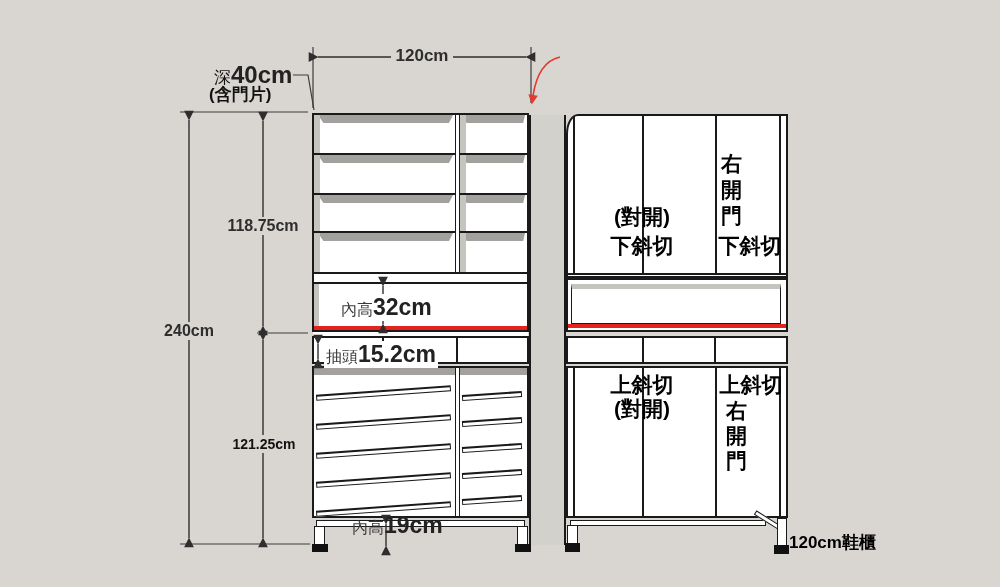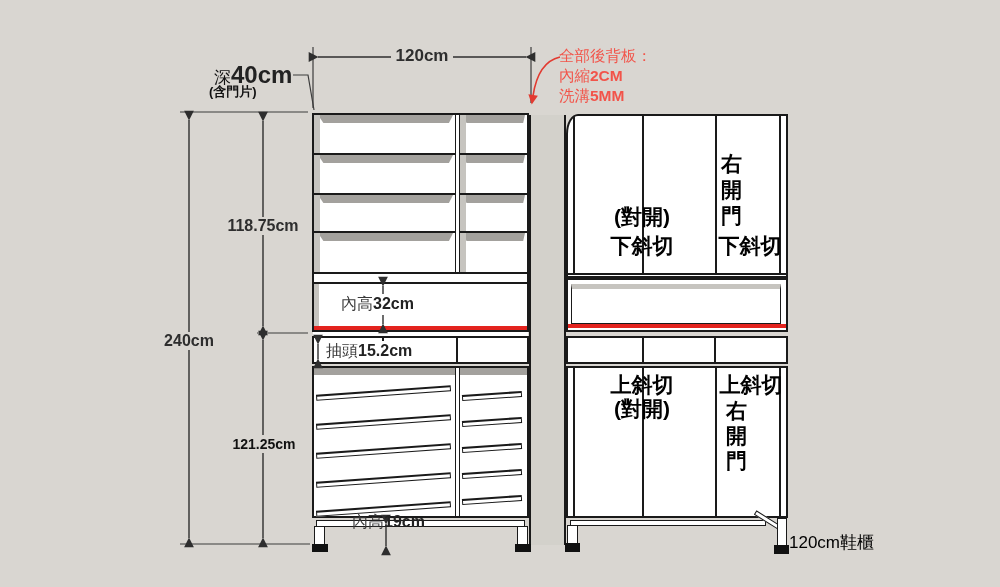--- a/index.html
+++ b/index.html
@@ -17,21 +17,21 @@
   .vpanel{position:absolute;background:#fff;border-left:1.5px solid var(--ln);border-right:1.5px solid var(--ln)}
   .row{position:relative;background:#fff}
   .rb{border-bottom:2px solid var(--ln)}
   .row::before{content:"";position:absolute;left:4px;right:2px;top:0;height:8px;background:var(--shade1);clip-path:polygon(0 0,100% 0,97% 100%,4% 100%)}
   .row::after{content:"";position:absolute;left:0;top:0;bottom:0;width:6px;background:var(--shade2)}
   .tilt{position:absolute;height:6px;background:#fff;border:1.5px solid var(--ln);border-top-width:2px;transform:rotate(-4deg)}
   .dimtext{position:absolute;z-index:6;color:var(--dim);font-weight:bold;font-size:16px;text-align:center;line-height:18px}
   .onbg{background:var(--bg);padding:0 3px}
   .onwhite{background:#fff;padding:0 2px}
   .anno{position:absolute;z-index:6;font-size:16px;color:#3a3a3a;white-space:nowrap}
-  .anno b{color:#222;font-size:16px}
+  .anno b{color:#222;font-size:23px}
   .doorlabel{position:absolute;z-index:6;font-size:21px;font-weight:700;color:#000;line-height:26px;text-align:center;white-space:nowrap}
   .rednote{position:absolute;z-index:6;font-size:15.5px;line-height:20px;color:var(--redtext);white-space:nowrap}
   .rednote b{font-weight:700}
   svg.overlay{position:absolute;left:0;top:0;z-index:5;pointer-events:none}
   .ext{stroke:#3c3c3c;stroke-width:1.2;fill:none}
   .dim{stroke:var(--dim);stroke-width:1.4;fill:none}
   .redlead{stroke:#e23a30;stroke-width:1.6;fill:none}
   .redstripe{position:absolute;left:0;right:0;background:var(--red)}
   .foot{position:absolute;background:#111;z-index:2}
   .leg{position:absolute;background:#fff;border:1.5px solid var(--ln);z-index:1}
@@ -161,36 +161,31 @@
     <line class="dim" x1="386" y1="524" x2="386" y2="546" marker-start="url(#ah)" marker-end="url(#ah)"></line>
     <path class="ext" d="M293,75 H308 L314,110"></path>
     <path class="redlead" d="M560,57 Q538,62 533,96" marker-end="url(#ahr)"></path>
   </svg>
 
   <div class="dimtext onbg" style="left:391px;top:47px;width:62px;font-size:17px">120cm</div>
 
   <div class="anno" style="left:214px;top:61px;font-size:17px;color:#111">
     <span>深</span><b style="font-size:24px">40cm</b>
   </div>
-  <div class="anno" style="left:209px;top:83px;font-size:13px;font-weight:600;color:#111">(含門片)</div>
+  <div class="anno" style="left:209px;top:83px;font-size:17px;font-weight:600;color:#111">(含門片)</div>
 
-  <div class="rednote" style="left:559px;top:46px">
-    <div>全部後背板：</div>
-    <div><span>內縮</span><b>2CM</b></div>
-    <div><span>洗溝</span><b>5MM</b></div>
-  </div>
 
-  <div class="dimtext onbg" style="left:159px;top:332px;width:60px">240cm</div>
+  <div class="dimtext onbg" style="left:159px;top:322px;width:60px">240cm</div>
   <div class="dimtext onbg" style="left:224px;top:217px;width:78px">118.75cm</div>
   <div class="dimtext onbg" style="left:218px;top:435px;width:92px;font-size:14px;color:#111">121.25cm</div>
 
   <div class="anno onwhite" style="left:339px;top:294px">
     <span>內高</span><b>32cm</b>
   </div>
   <div class="anno onwhite" style="left:324px;top:341px">
     <span>抽頭</span><b>15.2cm</b>
   </div>
   <div class="anno" style="left:352px;top:512px">
     <span>內高</span><b>19cm</b>
   </div>
 
-  <div class="anno" style="left:789px;top:531px;font-size:17px;font-weight:400;color:#000">120cm鞋櫃</div>
+  <div class="anno" style="left:789px;top:531px;font-size:17px;font-weight:700;color:#000">120cm鞋櫃</div>
 </div>
 
 </body></html>

